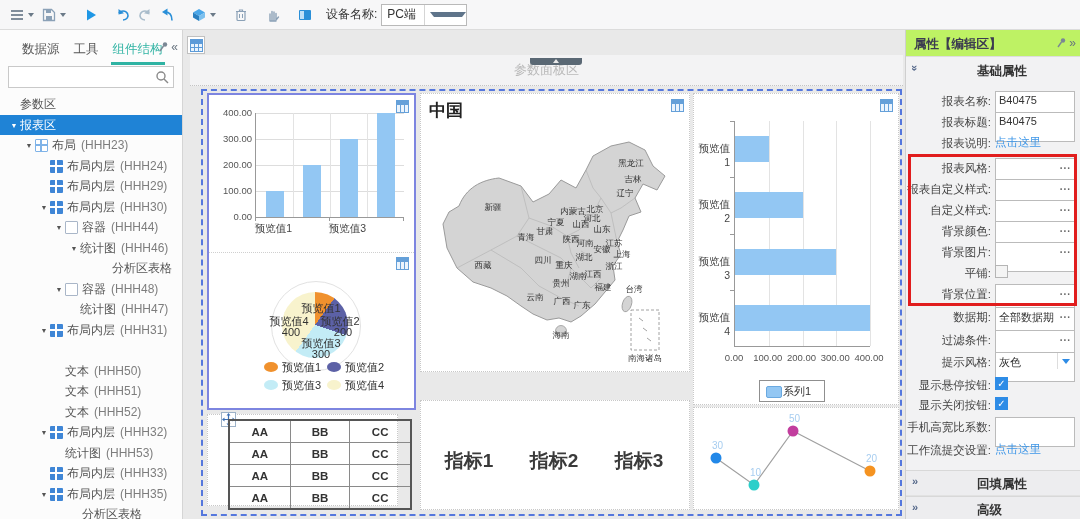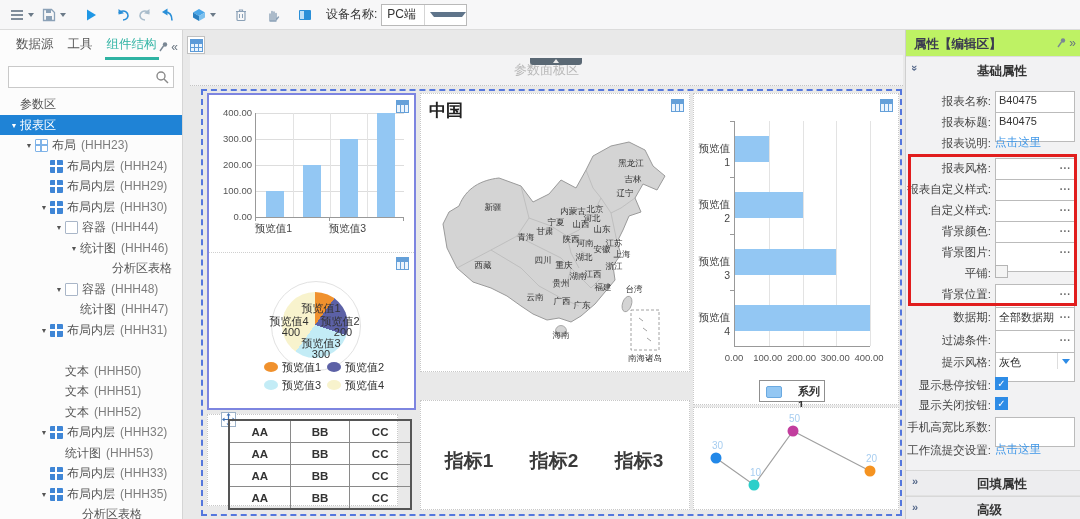--- a/index.html
+++ b/index.html
@@ -13,21 +13,21 @@
             border-top:4px solid #6b7a88;margin:0 4px 0 0;}
   .tb-gap{width:10px;}
   #device-label{font-size:12px;color:#333;margin:0 4px 0 10px;}
   #device-select{width:84px;height:20px;background:#fff;border:1px solid #b9b9b9;display:flex;align-items:center;position:relative;}
   #device-select span{font-size:12px;padding-left:5px;flex:1;}
   #device-select .dd{width:16px;height:100%;border-left:1px solid #d5d5d5;display:flex;align-items:center;justify-content:center;}
   .tri-down{width:0;height:0;border-left:4px solid transparent;border-right:4px solid transparent;border-top:5px solid #5f748a;}
   
   #sidebar{position:absolute;left:0;top:30px;width:183px;height:489px;background:#fcfcfc;
            border-right:1px solid #d5d5d5;box-sizing:border-box;overflow:hidden;}
-  #tabs{position:absolute;left:0;top:0;width:100%;height:30px;display:flex;align-items:center;padding-left:16px;box-sizing:border-box;}
+  #tabs{position:absolute;left:0;top:0;width:100%;height:30px;display:flex;align-items:flex-end;padding-left:22px;box-sizing:border-box;}
   .tab{font-size:12.5px;color:#555;margin-right:14px;padding-bottom:2px;cursor:pointer;position:relative;}
   .tab.active{color:#2fb3a3;}
   .tab.active::after{content:"";position:absolute;left:-2px;right:-2px;bottom:-5px;height:3px;background:#2fb3a3;}
   #side-icons{position:absolute;right:4px;top:8px;display:flex;align-items:center;gap:2px;}
   #side-icons .chev{font-size:12px;color:#66727e;cursor:pointer;}
   #search-box{position:absolute;left:8px;top:36px;width:166px;height:22px;border:1px solid #c9c9c9;background:#fff;box-sizing:border-box;}
   #search-box svg{position:absolute;right:4px;top:3px;}
   #tree{position:absolute;left:0;top:64px;width:100%;height:425px;overflow:hidden;}
   .trow{position:absolute;left:0;width:100%;height:20px;display:flex;align-items:center;font-size:12px;color:#555;cursor:pointer;white-space:nowrap;}
   .trow .tid{color:#7d7d7d;margin-left:5px;}
@@ -71,21 +71,21 @@
   .leg-mark{position:absolute;width:14px;height:10px;border-radius:50%;}
   .leg-text{position:absolute;font-size:11px;color:#333;}
   #map-card{left:217px;top:2px;width:270px;height:279px;}
   #map-title{position:absolute;left:8px;top:5px;font-size:17px;font-weight:bold;color:#222;}
   #ind-card{left:217px;top:309px;width:270px;height:110px;}
   .indicator{position:absolute;top:47px;font-size:19px;font-weight:bold;color:#3a3a3a;transform:translateX(-50%);}
   #hbar-card{left:490px;top:2px;width:206px;height:312px;}
   #line-card{left:490px;top:316px;width:206px;height:103px;}
   #hbar-legend{position:absolute;left:65px;top:286px;width:64px;height:20px;border:1px solid #8f8f8f;background:#fff;}
   #hbar-legend .leg-mark{left:6px;top:5px;background:#93c7f3;border:1px solid #6aa9e0;border-radius:2px;}
-  #hbar-legend .leg-text{left:38px;top:3px;font-weight:bold;}
+  #hbar-legend .leg-text{left:23px;top:3px;}
   #table-card{left:4px;top:323px;width:191px;height:92px;font-weight:bold;}
   #dtable{position:absolute;left:20px;top:4px;width:184px;border-collapse:collapse;}
   #dtable td{border:1px solid #8a8a8a;height:19px;text-align:center;font-size:11.5px;color:#333;}
   #dtable{border:2px solid #555;}
   #tbl-handle{position:absolute;left:13px;top:-3px;}
   .map-label{font-size:8.5px;fill:#333;}
   
   #props{position:absolute;left:905px;top:30px;width:175px;height:489px;background:#f2f2f3;
          border-left:1px solid #cfcfcf;box-sizing:border-box;overflow:hidden;}
   #props-header{position:absolute;left:0;top:0;width:100%;height:26px;background:#bef264;border-bottom:1px solid #ddd;}

